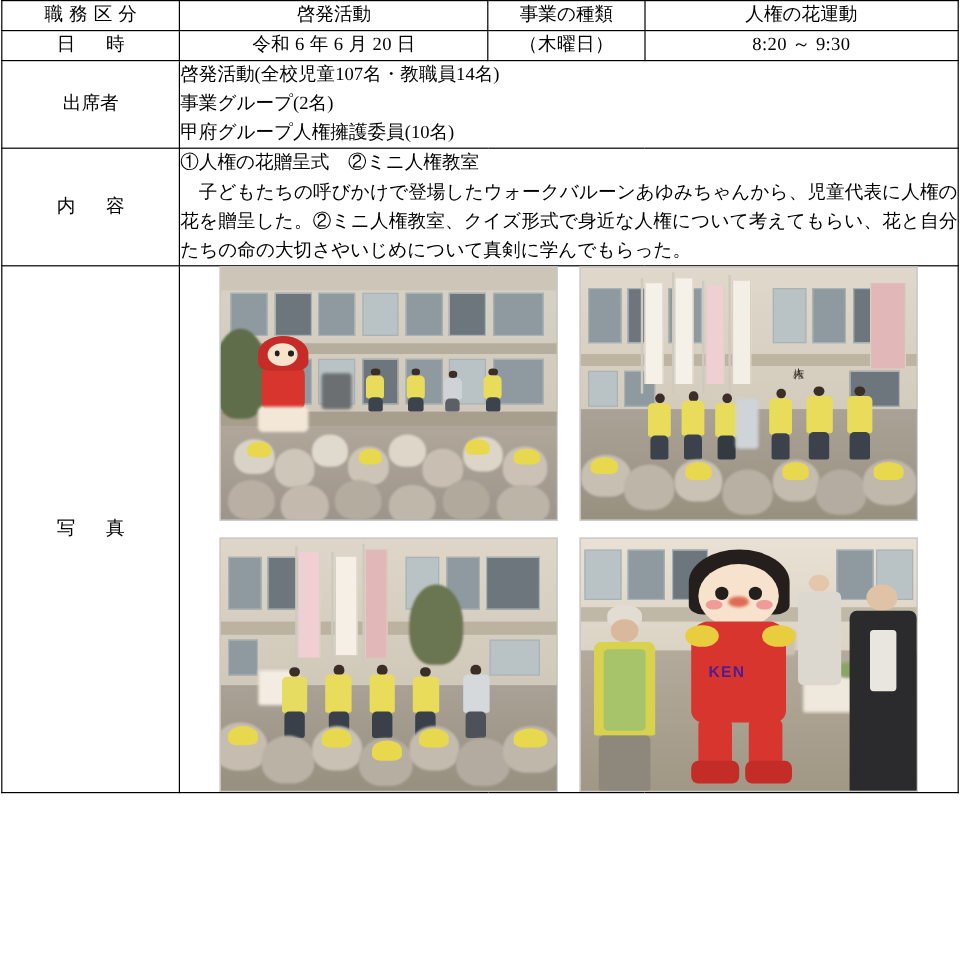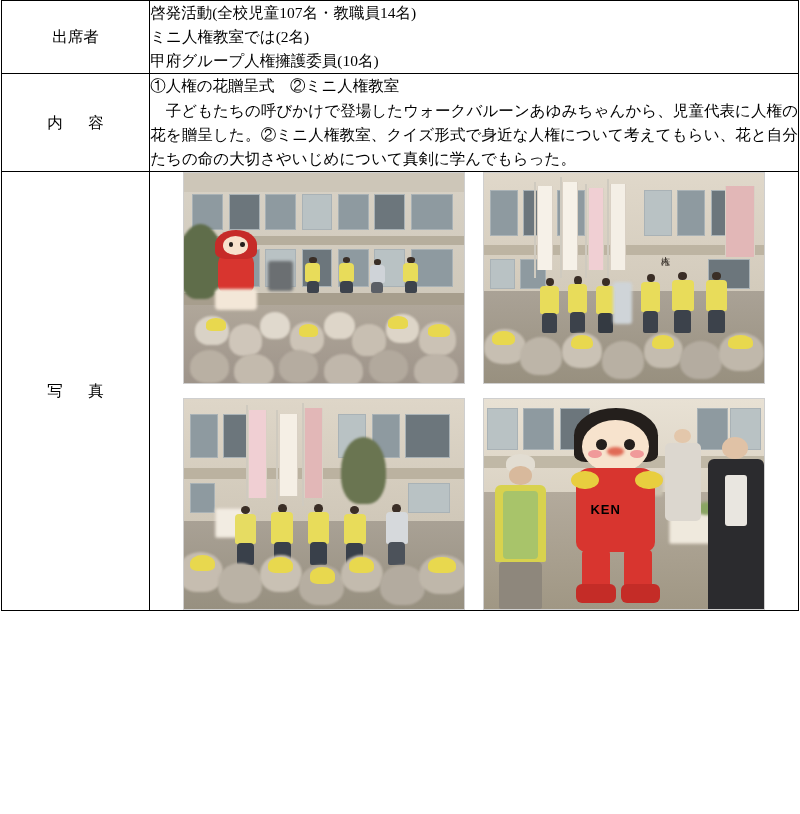--- a/index.html
+++ b/index.html
@@ -174,21 +174,21 @@
     background: #f09a9a;
     border-radius: 50%;
   }
   .mascot-eye {
     position: absolute;
     background: #241f1c;
     border-radius: 50%;
   }
   .ken {
     position: absolute;
-    color: #000000;
+    color: #4c1d95;
     font-family: "Liberation Sans", sans-serif;
     font-weight: bold;
     letter-spacing: 1px;
   }
   .vtext {
     position: absolute;
     writing-mode: vertical-rl;
     font-family: "Liberation Serif", serif;
     color: #3a332c;
   }
@@ -200,24 +200,36 @@
 <div class="sheet">
   <table class="report">
     <colgroup>
       <col style="width:148px">
       <col style="width:257px">
       <col style="width:130px">
       <col style="width:261px">
     </colgroup>
     <tbody>
       <tr>
+        <td class="label-cell spaced">職務区分</td>
+        <td class="value-cell">啓発活動</td>
+        <td class="label-cell">事業の種類</td>
+        <td class="value-cell">人権の花運動</td>
+      </tr>
+      <tr class="datetime-row">
+        <td class="label-cell spaced">日　時</td>
+        <td class="value-cell">令和 6 年 6 月 20 日</td>
+        <td class="value-cell">（木曜日）</td>
+        <td class="value-cell">8:20 ～ 9:30</td>
+      </tr>
+      <tr>
         <td class="label-cell">出席者</td>
         <td class="value-left" colspan="3">
           <span style="display:block">啓発活動(全校児童107名・教職員14名)</span>
-          <span style="display:block">ミニ人権教室では(2名)</span>
+          <span style="display:block">事業グループ(2名)</span>
           <span style="display:block">甲府グループ人権擁護委員(10名)</span>
         </td>
       </tr>
       <tr>
         <td class="label-cell spaced">内　容</td>
         <td class="value-left body-text" colspan="3">
           <span class="line1">①人権の花贈呈式　②ミニ人権教室</span>
           <span class="indent1">子どもたちの呼びかけで登場したウォークバルーンあゆみちゃんから、児童代表に人権の花を贈呈した。②ミニ人権教室、クイズ形式で身近な人権について考えてもらい、花と自分たちの命の大切さやいじめについて真剣に学んでもらった。</span>
         </td>
       </tr>

